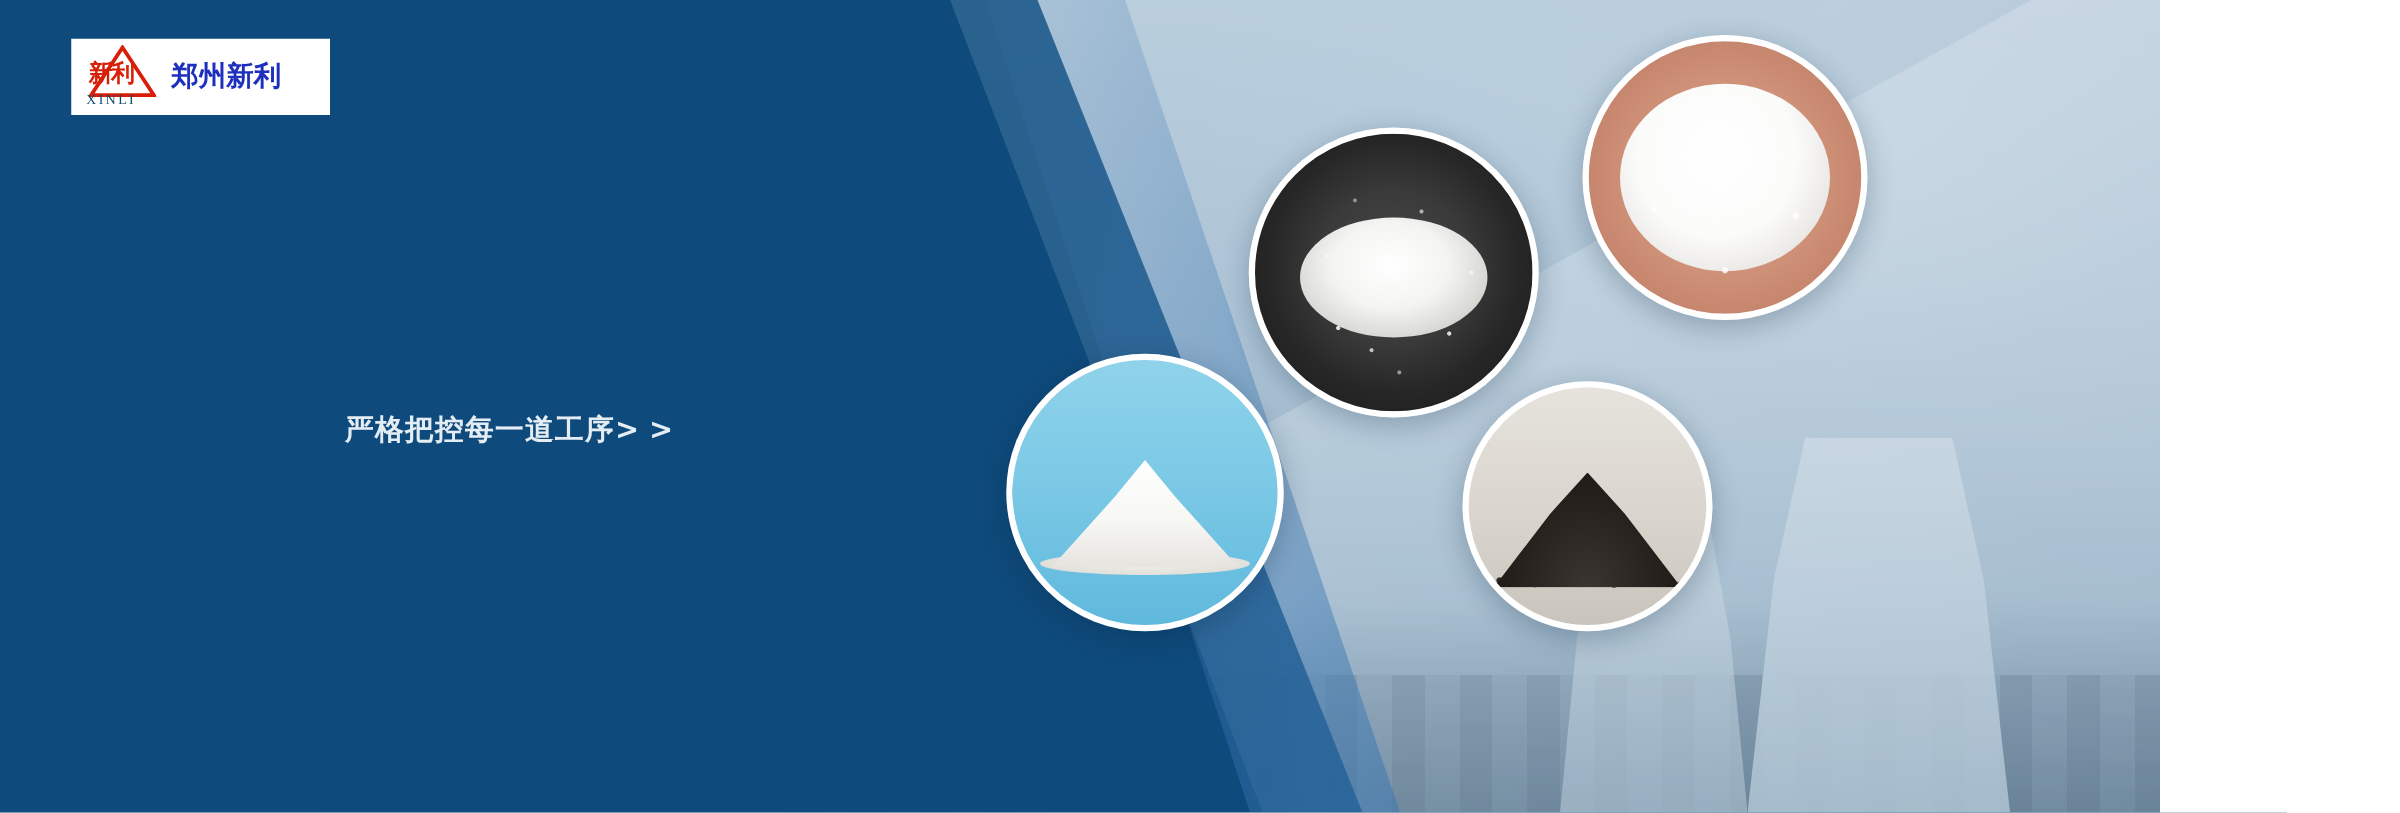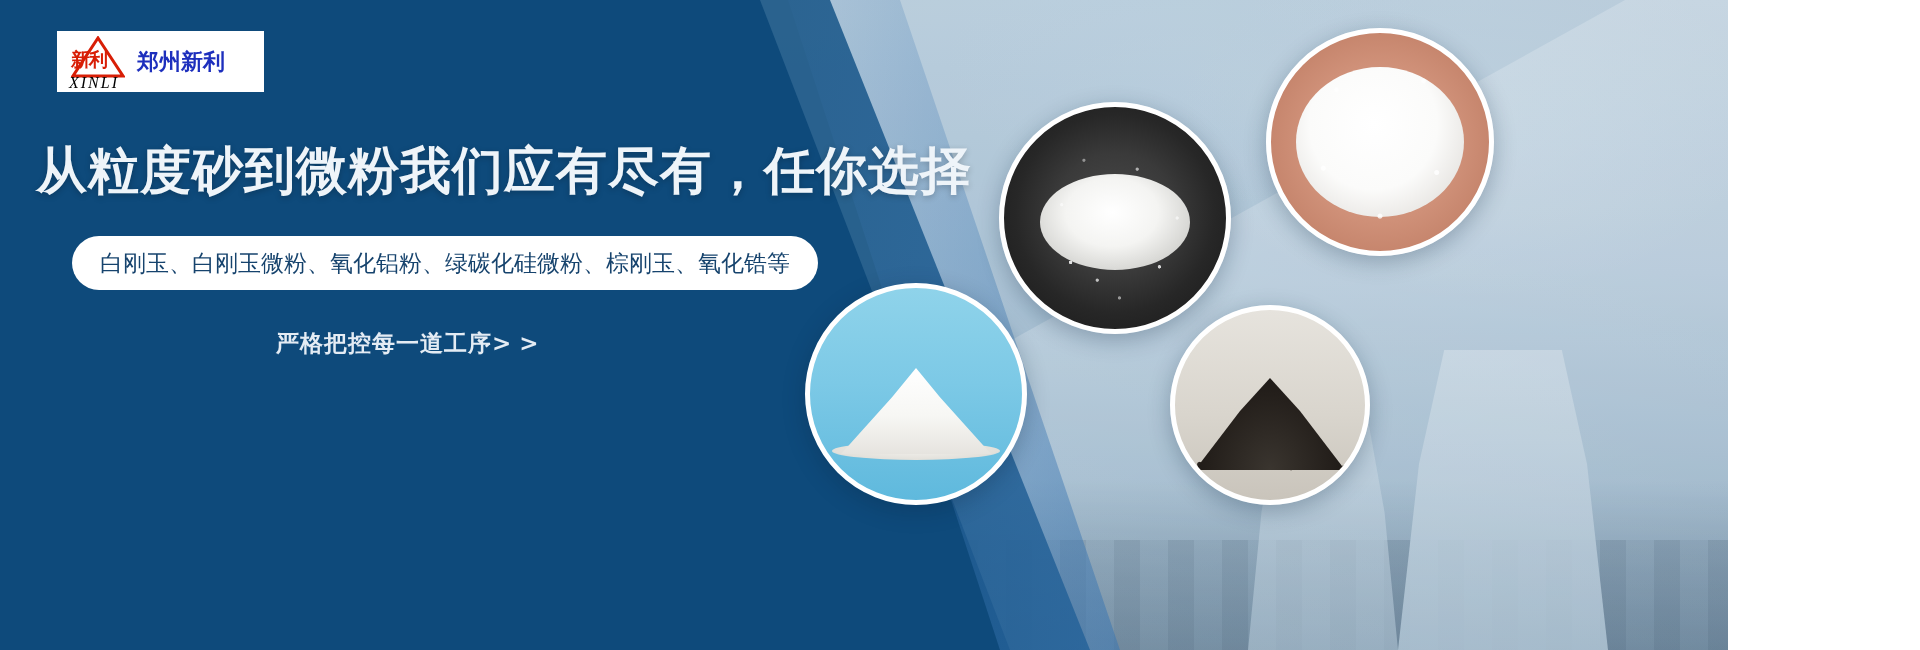--- a/index.html
+++ b/index.html
@@ -90,24 +90,23 @@
   }
   .logo-cn{
     position:absolute;left:6px;top:16px;
     font-size:19px;font-weight:bold;color:#d81e06;
     letter-spacing:-1px;line-height:1;
     font-family:"DejaVu Sans",sans-serif;
     white-space:nowrap;
   }
   .logo-en{
     position:absolute;left:4px;top:41px;
-    font-size:16px;color:#000000;letter-spacing:2px;line-height:1;
+    font-size:11px;color:#0c4a6e;letter-spacing:2px;line-height:1;
     font-family:"Liberation Serif",serif;
     white-space:nowrap;
-    font-style:italic;
   }
   .logo-name{
     font-size:22px;font-weight:bold;color:#1d2fbd;
     letter-spacing:0px;line-height:1;margin-left:6px;
     white-space:nowrap;
     font-family:"DejaVu Sans",sans-serif;
   }
 
   
   .headline{
@@ -254,25 +253,21 @@
     <div class="logo-mark">
       <svg class="logo-tri" viewBox="0 0 54 42">
         <polygon points="27,2 52,40 2,40" fill="none" stroke="#d81e06" stroke-width="3"></polygon>
       </svg>
       <span class="logo-cn">新利</span>
       <span class="logo-en">XINLI</span>
     </div>
     <span class="logo-name">郑州新利</span>
   </div>
 
-  <div class="headline">从粒度砂到微粉我们应有尽有，任你选择</div>
-
-  <div class="pill">
-    <span class="pill-text">白刚玉、白刚玉微粉、氧化铝粉、绿碳化硅微粉、棕刚玉、氧化锆等</span>
-  </div>
+
 
   <div class="cta">
     <span>严格把控每一道工序</span><span class="arrows">&gt; &gt;</span>
   </div>
 
   <div class="circle c-dark">
     <div class="heap"></div>
     <div class="spray"></div>
   </div>
 

